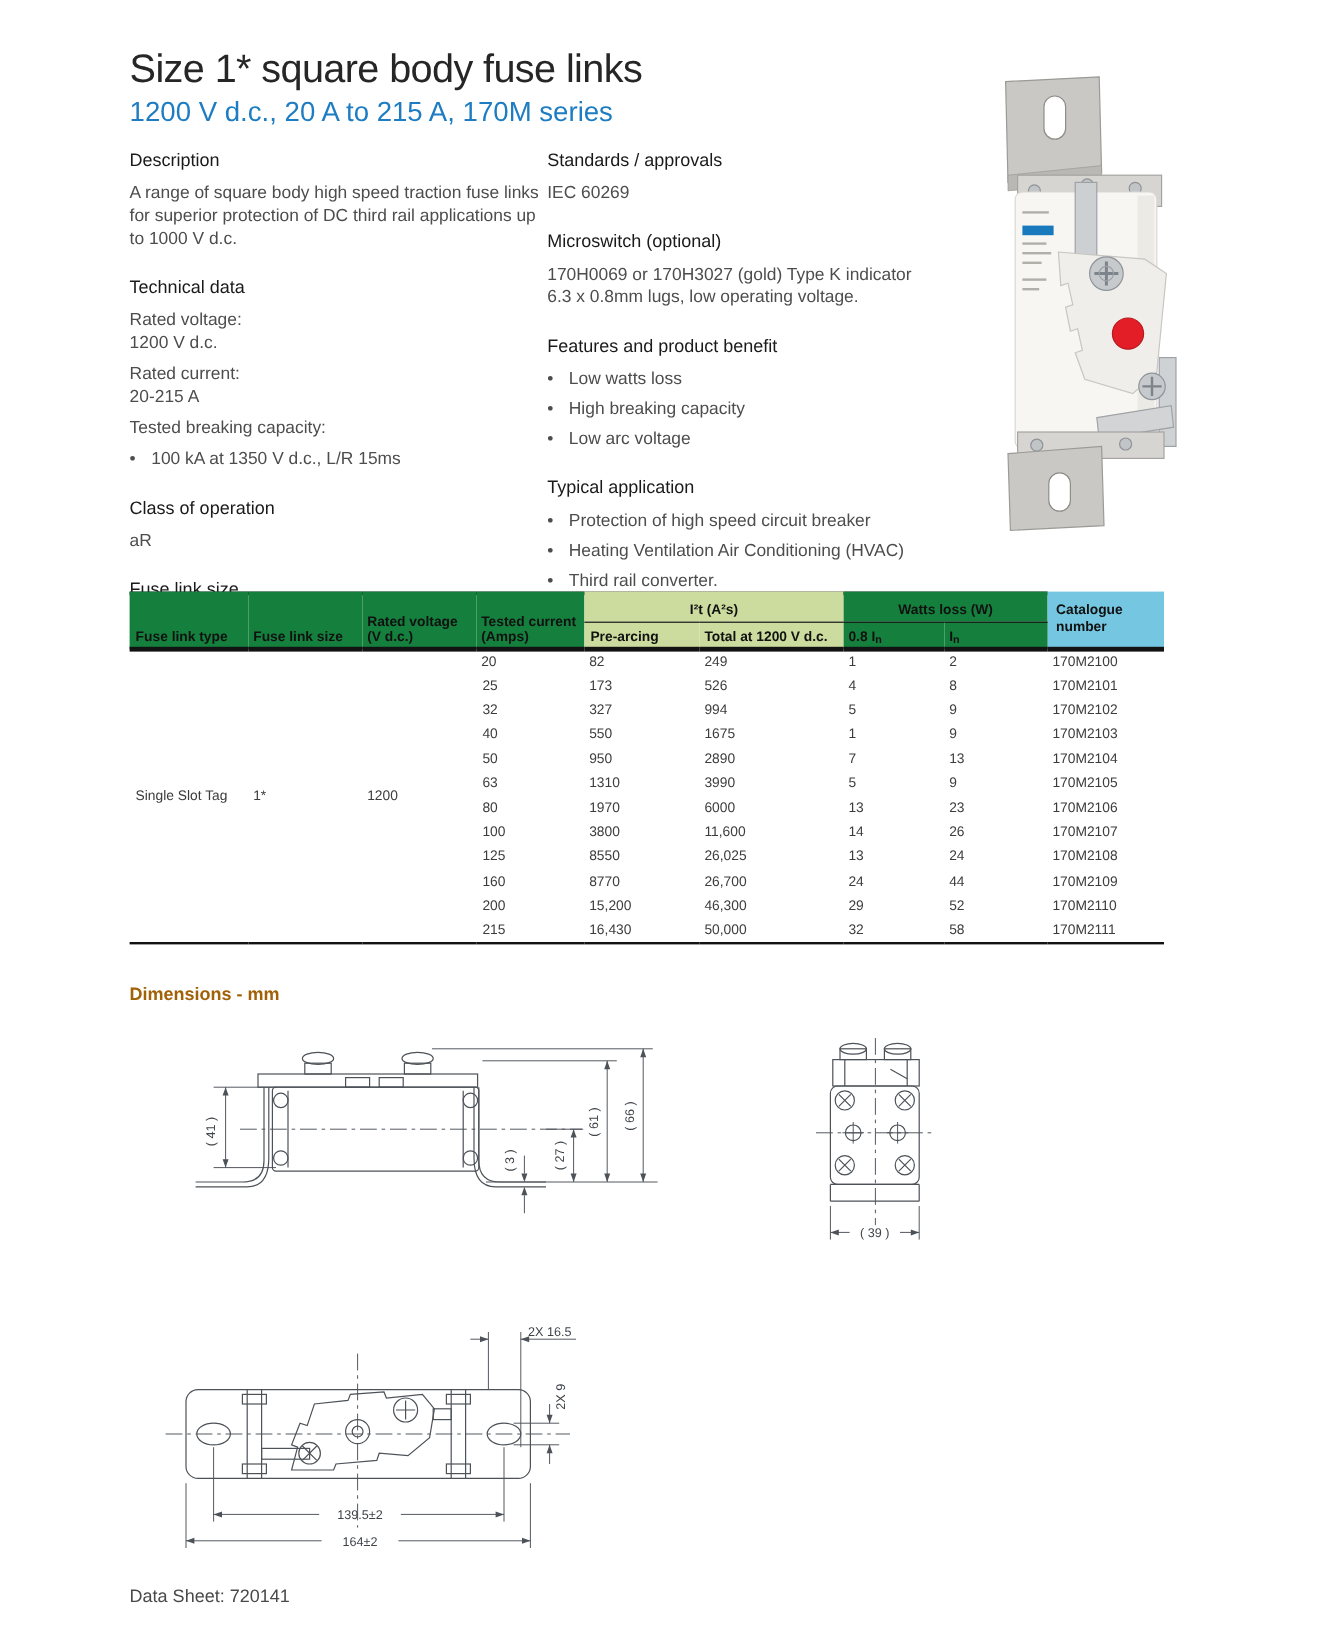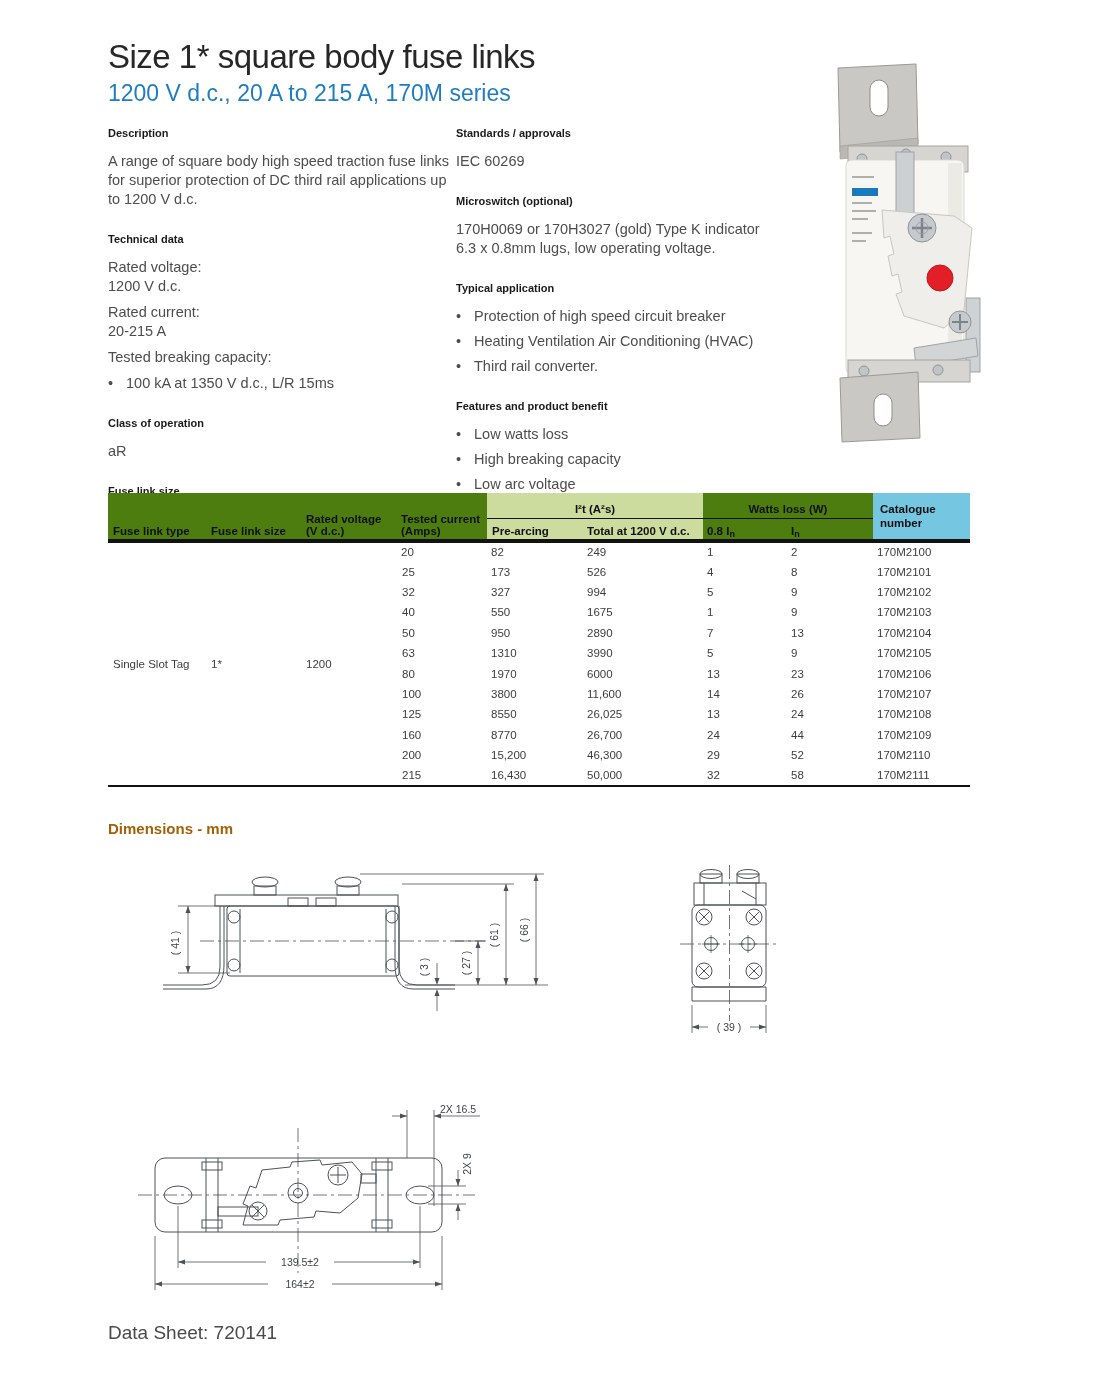--- a/index.html
+++ b/index.html
@@ -7,65 +7,65 @@
   .page {
     position:relative; width:1104px; height:1376px; background:#fff;
     font-family:"Liberation Sans", sans-serif; color:#4a4a4a;padding-left:34px;
   }
   .abs { position:absolute; }
 
   .title { left:108px; top:38px; font-size:33px; font-weight:400; color:#262626; letter-spacing:-0.5px; }
   .subtitle { left:108px; top:80px; font-size:23px; font-weight:400; color:#1e7dc2; }
 
   .col { font-size:14.5px; line-height:19px; color:#4d4d4d; }
-  .col h3 { font-size:11px; font-weight:bold; color:#1a1a1a; margin:0 0 9px 0; }
+  .col h3 { font-size:15px; font-weight:normal; color:#1a1a1a; margin:0 0 9px 0; }
   .sec { margin-bottom:21px; }
   .kv { display:flex; margin-bottom:7px;flex-direction:column; }
   .kv .k { width:144px; flex:none; }
   .bullet { display:flex; margin-bottom:6px; }
   .bullet::before { content:"•"; width:18px; flex:none; color:#4d4d4d; }
 
   
   .spec-table { border-collapse:collapse; table-layout:fixed; width:862px; border-bottom:2px solid #121212; }
   .spec-table th { font-size:11.5px; font-weight:bold; color:#111; text-align:left;
-                   padding:2px 4px; vertical-align:bottom; white-space:nowrap; background:#4d7c0f; }
+                   padding:2px 4px; vertical-align:bottom; white-space:nowrap; background:#15803d; }
   .spec-table th.grp { border-bottom:1.5px solid #121212; padding-bottom:3px; height:25px; vertical-align:bottom; }
   .spec-table th.sub { height:23px; }
   .spec-table th.green { background:#cbdc9e; }
   .spec-table th.blue  { background:#74c6e1; vertical-align:middle; line-height:14px; padding-left:7px; }
   .spec-table thead th { border-bottom-color:#121212; }
   .spec-table thead th[rowspan], .spec-table thead tr:nth-child(2) th { border-bottom:4px solid #121212; }
   .spec-table thead th.no4 { border-bottom:1.5px solid #121212;text-align:center; }
   .spec-table td { font-size:11.5px; color:#3c3c3c; padding:0 4px; height:20.4px; vertical-align:middle; white-space:nowrap; }
   .spec-table td.merged { vertical-align:middle; }
   .spec-table td:first-child, .spec-table th:first-child { padding-left:5px;margin-left:12px; }
   .subn { font-size:9px; position:relative; top:2px; }
   .top-bar { background:#121212; height:3px; }
 
   .dim-heading { font-size:15px; font-weight:bold; color:#a16207; }
-  .footer { font-size:19px; color:#4a4a4a; }
+  .footer { font-size:15px; color:#4a4a4a; }
 
   svg text { font-family:"Liberation Sans", sans-serif; font-size:10.5px; fill:#3f444a; }
   .dln { stroke:#4c5258; stroke-width:1; fill:none; }
   .dln2 { stroke:#4c5258; stroke-width:0.8; fill:none; }
   .ctr { stroke:#4c5258; stroke-width:0.8; fill:none; stroke-dasharray:14 4 3 4; }
   .ah { fill:#4c5258; stroke:none; }
 </style>
 </head>
 <body>
 
 <div class="page">
 
   <div class="abs title">Size 1* square body fuse links</div>
   <div class="abs subtitle">1200 V d.c., 20 A to 215 A, 170M series</div>
 
   <div class="abs col" style="left:108px; top:124px; width:345px;">
     <div class="sec">
       <h3>Description</h3>
-      <div>A range of square body high speed traction fuse links for superior protection of DC third rail applications up to 1200 V d.c.</div>
+      <div>A range of square body high speed traction fuse links for superior protection of DC third rail applications up to 1000 V d.c.</div>
     </div>
     <div class="sec">
       <h3>Technical data</h3>
       <div class="kv">
         <span class="k">Rated voltage:</span>
         <span>1200 V d.c.</span>
       </div>
       <div class="kv">
         <span class="k">Rated current:</span>
         <span>20-215 A</span>
@@ -89,41 +89,41 @@
     <div class="sec">
       <h3>Standards / approvals</h3>
       <div>IEC 60269</div>
     </div>
     <div class="sec">
       <h3>Microswitch (optional)</h3>
       <div>170H0069 or 170H3027 (gold) Type K indicator</div>
       <div>6.3 x 0.8mm lugs, low operating voltage.</div>
     </div>
     <div class="sec">
+      <h3>Features and product benefit</h3>
+      <div class="bullet">
+          <span>Low watts loss</span>
+        </div>
+      <div class="bullet">
+          <span>High breaking capacity</span>
+        </div>
+      <div class="bullet">
+          <span>Low arc voltage</span>
+        </div>
+    </div>
+    <div class="sec">
       <h3>Typical application</h3>
       <div class="bullet">
           <span>Protection of high speed circuit breaker</span>
         </div>
       <div class="bullet">
           <span>Heating Ventilation Air Conditioning (HVAC)</span>
         </div>
       <div class="bullet">
           <span>Third rail converter.</span>
-        </div>
-    </div>
-    <div class="sec">
-      <h3>Features and product benefit</h3>
-      <div class="bullet">
-          <span>Low watts loss</span>
-        </div>
-      <div class="bullet">
-          <span>High breaking capacity</span>
-        </div>
-      <div class="bullet">
-          <span>Low arc voltage</span>
         </div>
     </div>
   </div>
 
   <svg class="abs" style="left:818px; top:60px;" width="185" height="385" viewBox="0 0 185 385">
 
     <g>
       <polygon points="20,8 98,4 100,84 22,92" fill="#c9c8c4" stroke="#9b9a96" stroke-width="1"></polygon>
       <rect x="52" y="20" width="18" height="36" rx="9" fill="#ffffff" stroke="#8e8d89"></rect>
       <polygon points="22,86 100,78 100,92 22,99" fill="#b9b8b4" stroke="#9b9a96" stroke-width="0.6"></polygon>

